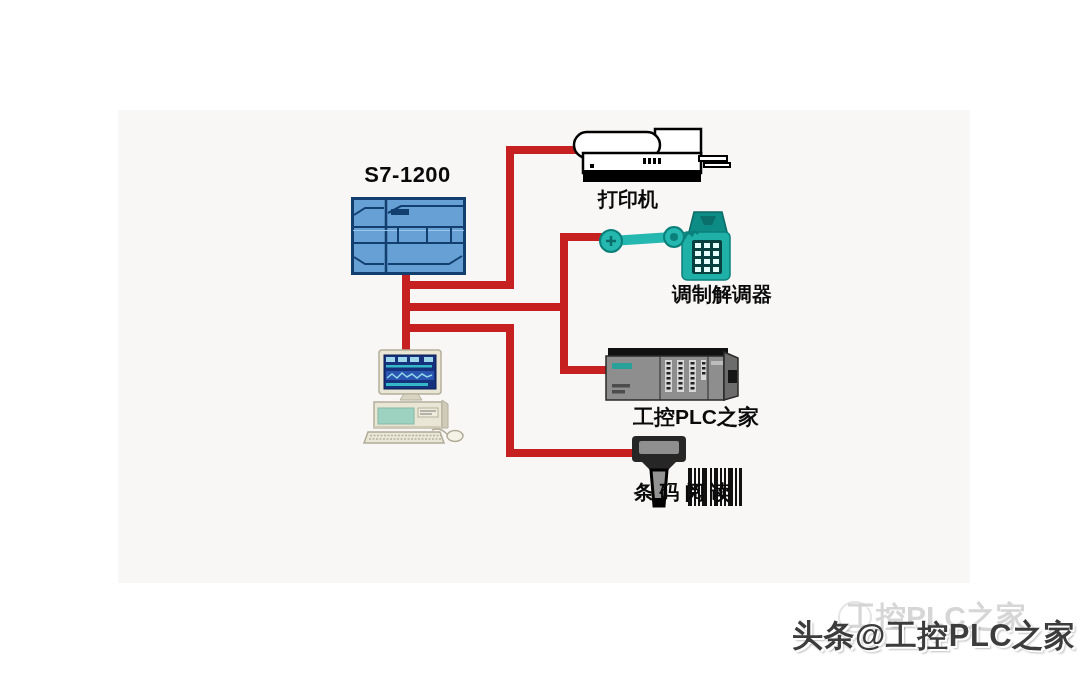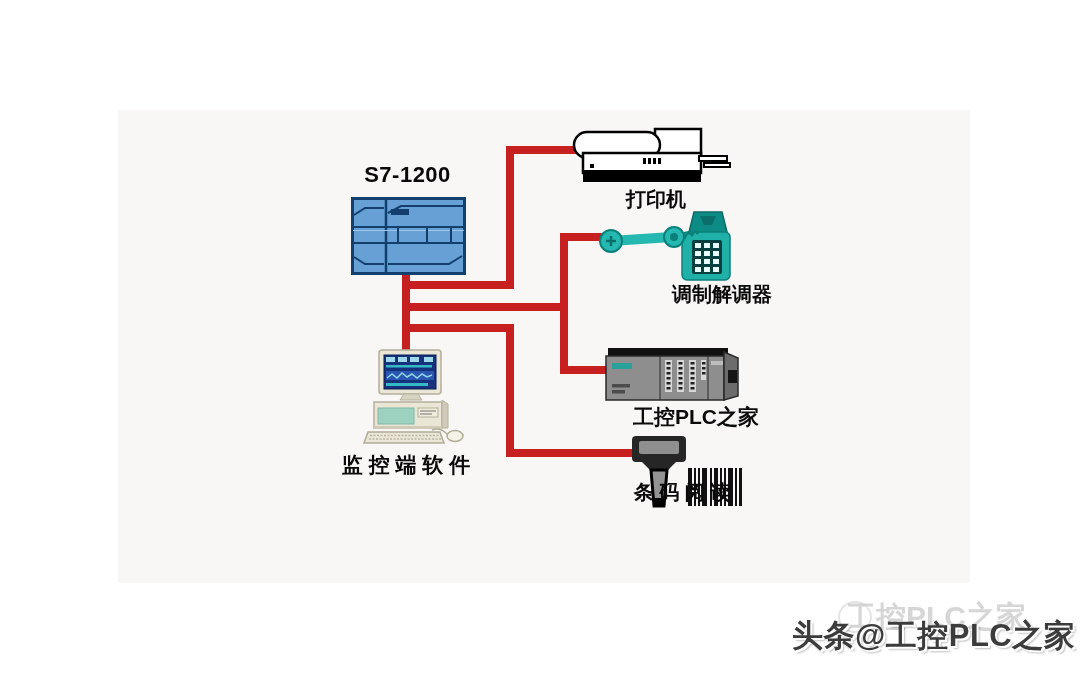--- a/index.html
+++ b/index.html
@@ -9,21 +9,21 @@
   }
   .panel{position:absolute;left:118px;top:110px;width:852px;height:473px;background:#f8f7f5;}
   svg{display:block;}
   .lines{position:absolute;left:0;top:0;}
   .dev{position:absolute;}
   .label{
     position:absolute;text-align:center;color:#0a0a0a;font-weight:700;
     line-height:1.1;white-space:nowrap;
   }
   .lbl-s7{left:340px;top:163px;width:135px;font-size:22px;letter-spacing:.5px;}
-  .lbl-printer{left:596px;top:188px;width:120px;font-size:20px;}
+  .lbl-printer{left:568px;top:188px;width:120px;font-size:20px;}
   .lbl-modem{left:652px;top:283px;width:140px;font-size:20px;}
   .lbl-plc3{left:630px;top:405px;width:132px;font-size:21px;}
   .lbl-barcode{left:616px;top:481px;width:132px;font-size:20px;}
   .lbl-pc{left:326px;top:453px;width:160px;font-size:21px;}
   .wm-ghost{
     position:absolute;left:846px;top:597px;font-size:30px;font-weight:700;
     color:#cccccc;opacity:.8;white-space:nowrap;
     text-shadow:1px 1px 0 #ffffff;
   }
   .wm-ghost-logo{
@@ -218,19 +218,18 @@
       <line x1="58" y1="63" x2="74" y2="63" stroke="#777" stroke-width="1"></line>
       <line x1="58" y1="66" x2="70" y2="66" stroke="#777" stroke-width="1"></line>
       <rect x="12" y="78" width="68" height="3" fill="#cfcbb8"></rect>
       <path d="M85 86 Q78 79 70 82" fill="none" stroke="#b0ac98" stroke-width="1.5"></path>
       <polygon points="6,84 78,84 82,95 2,95" fill="#eae7d7" stroke="#b0ac98" stroke-width="1.5"></polygon>
       <line x1="8" y1="87.5" x2="79" y2="87.5" stroke="#b8b4a0" stroke-width="1.5" stroke-dasharray="2,1.5"></line>
       <line x1="7" y1="91" x2="80" y2="91" stroke="#b8b4a0" stroke-width="1.5" stroke-dasharray="2,1.5"></line>
       <ellipse cx="93" cy="88" rx="8" ry="5.5" fill="#f4f1e6" stroke="#b0ac98" stroke-width="1.5"></ellipse>
     </svg>
   </div>
-  <div class="label lbl-pc">监 控 端 软 件</div>
 
   <div class="wm-ghost-logo"></div>
   <div class="wm-ghost">工控PLC之家</div>
   <div class="wm-main">头条@工控PLC之家</div>
 
 </div>
 
 </body></html>

